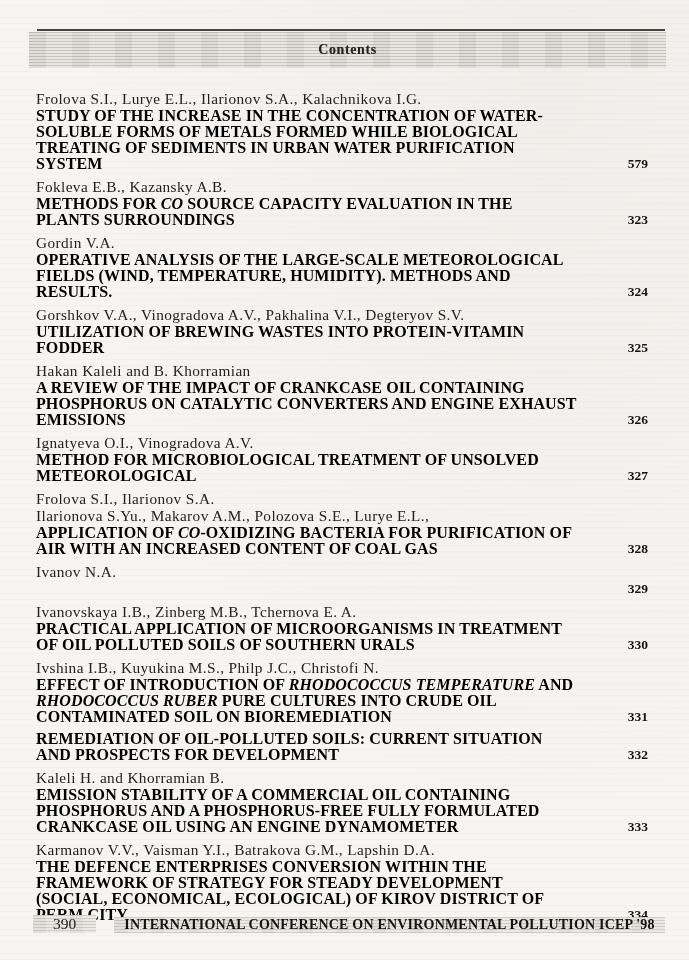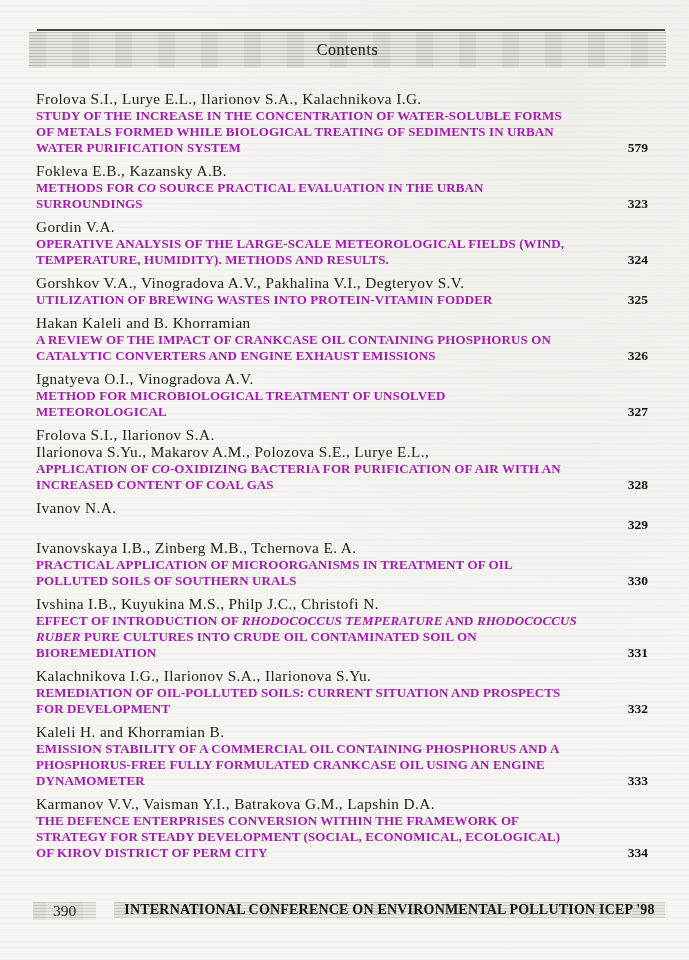--- a/index.html
+++ b/index.html
@@ -44,22 +44,22 @@
   .header-band::before {
     content: "";
     position: absolute;
     top: -3px;
     left: 8px;
     right: 1px;
     height: 2px;
     background: #46453f;
   }
   .header-title {
-    font-weight: normal;
-    font-size: 16px;
+    font-weight: bold;
+    font-size: 14px;
     letter-spacing: 0.6px;
     color: #262520;
     text-shadow: 0 0 1px rgba(40,38,32,0.35);
   }
 
   
   .entries {
     position: absolute;
     left: 36px;
     top: 90px;
@@ -72,46 +72,46 @@
     letter-spacing: 0.4px;
     color: #23221d;
     margin-bottom: 1px;
   }
   .trow {
     display: flex;
     align-items: flex-end;
   }
   .title {
     font-weight: bold;
-    font-size: 13px;
+    font-size: 16px;
     line-height: 16px;
     letter-spacing: 0.1px;
     max-width: 542px;
-    color: #a21caf;
+    color: #000000;
   }
   .title em { font-style: italic; }
   .pageno {
     margin-left: auto;
     font-weight: bold;
     font-size: 13.5px;
     line-height: 16px;
     color: #14130f;
     padding-left: 8px;
     white-space: nowrap;
   }
 
   
   .footer {
     position: absolute;
     left: 33px;
     right: 24px;
     top: 902px;
     height: 31px;
     display: flex;
-    align-items: flex-start;
+    align-items: flex-end;
     gap: 18px;
   }
   .band-texture {
     background-color: #e6e4de;
     background-image:
       repeating-linear-gradient(180deg, rgba(88,86,78,0.16) 0 1px, rgba(255,255,255,0.18) 1px 3px),
       repeating-linear-gradient(90deg, rgba(110,108,100,0.08) 0 13px, rgba(0,0,0,0) 13px 37px);
   }
   .folio-box {
     width: 63px;
@@ -149,21 +149,21 @@
       <div class="title"><span>STUDY OF THE INCREASE IN THE CONCENTRATION OF WATER-SOLUBLE FORMS OF METALS FORMED WHILE BIOLOGICAL TREATING OF SEDIMENTS IN URBAN WATER PURIFICATION SYSTEM</span></div>
       <div class="pageno">579</div>
     </div>
   </div>
 
   <div class="entry">
     <div class="authors">
         <div>Fokleva E.B., Kazansky A.B.</div>
       </div>
     <div class="trow">
-      <div class="title"><span>METHODS FOR </span><em>CO</em><span> SOURCE PRACTICAL EVALUATION IN THE URBAN SURROUNDINGS</span></div>
+      <div class="title"><span>METHODS FOR </span><em>CO</em><span> SOURCE CAPACITY EVALUATION IN THE PLANTS SURROUNDINGS</span></div>
       <div class="pageno">323</div>
     </div>
   </div>
 
   <div class="entry">
     <div class="authors">
         <div>Gordin V.A.</div>
       </div>
     <div class="trow">
       <div class="title"><span>OPERATIVE ANALYSIS OF THE LARGE-SCALE METEOROLOGICAL FIELDS (WIND, TEMPERATURE, HUMIDITY). METHODS AND RESULTS.</span></div>
@@ -235,23 +235,20 @@
     <div class="authors">
         <div>Ivshina I.B., Kuyukina M.S., Philp J.C., Christofi N.</div>
       </div>
     <div class="trow">
       <div class="title"><span>EFFECT OF INTRODUCTION OF </span><em>RHODOCOCCUS TEMPERATURE</em><span> AND </span><em>RHODOCOCCUS RUBER</em><span> PURE CULTURES INTO CRUDE OIL CONTAMINATED SOIL ON BIOREMEDIATION</span></div>
       <div class="pageno">331</div>
     </div>
   </div>
 
   <div class="entry">
-    <div class="authors">
-        <div>Kalachnikova I.G., Ilarionov S.A., Ilarionova S.Yu.</div>
-      </div>
     <div class="trow">
       <div class="title"><span>REMEDIATION OF OIL-POLLUTED SOILS: CURRENT SITUATION AND PROSPECTS FOR DEVELOPMENT</span></div>
       <div class="pageno">332</div>
     </div>
   </div>
 
   <div class="entry">
     <div class="authors">
         <div>Kaleli H. and Khorramian B.</div>
       </div>

